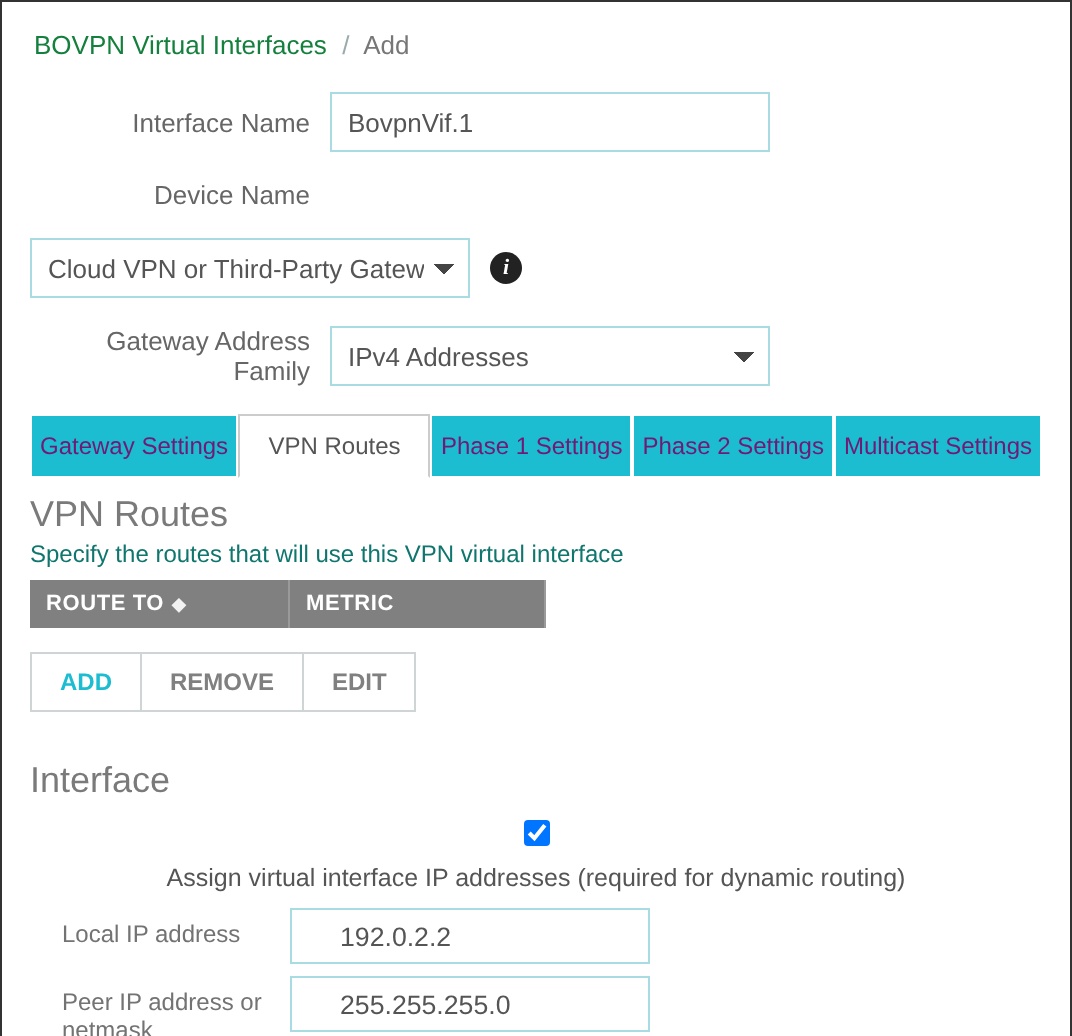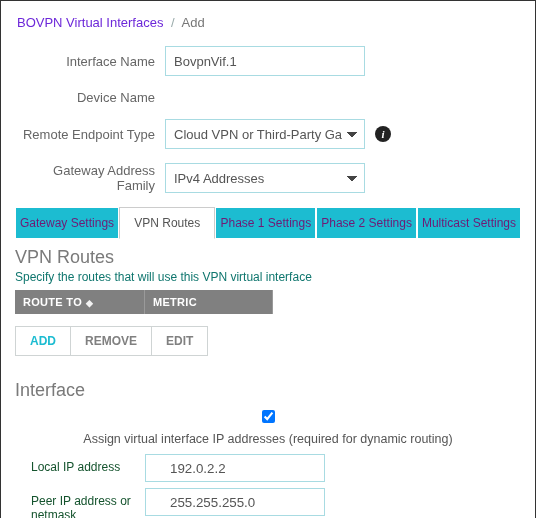--- a/index.html
+++ b/index.html
@@ -8,27 +8,27 @@
     font-size: 13px;
     color: #555;
     margin: 0;
     padding: 0;
     background: #fff;
     width: 536px;
     border: 1px solid #333;
   }
   .wrap { padding: 10px 14px 16px 14px; }
   .breadcrumb { padding: 4px 0 10px 2px; font-size: 13px; }
-  .breadcrumb a { color: #6d28d9; text-decoration: none; }
+  .breadcrumb a { color: #15803d; text-decoration: none; }
   .breadcrumb .sep { color: #9aa; margin: 0 4px; }
   .breadcrumb .cur { color: #777; }
   .form-row { display: flex; align-items: center; margin: 6px 0 14px 0; }
   .form-row .lbl { width: 150px; text-align: right; padding-right: 10px; color: #666; }
   .form-row input[type=text], .form-row select {
-    width: 200px; height: 30px; padding: 4px 8px;
+    width: 220px; height: 30px; padding: 4px 8px;
     border: 1px solid #a8dbe2; background: #fff; color: #555; font-size: 13px;
   }
   .form-row input[disabled] { background: #eceeee; border-color:#ccd1d1; color:#666; }
   .form-row select { appearance: none; -webkit-appearance:none; padding-right: 22px;
     background-image: linear-gradient(45deg, transparent 48%, #444 48%),
       linear-gradient(-45deg, transparent 48%, #444 48%);
     background-position: right 12px center, right 7px center;
     background-size: 5px 5px, 5px 5px; background-repeat: no-repeat;
   }
   .info-icon {
@@ -53,21 +53,21 @@
   .th.col2 { width:128px; }
   .sort { font-size:9px; margin-left:4px; opacity:.9; }
   .btn-row { margin:12px 0 16px 0; display:inline-flex; border:1px solid #cfd4d4; }
   .btn-row button {
     border:none; border-right:1px solid #cfd4d4; background:#fff;
     padding:7px 14px; font-size:12px; color:#808080; cursor:pointer; font-weight:bold;
   }
   .btn-row button:last-child{ border-right:none; }
   .btn-row button.primary { color:#1cbcd1; }
   .iface-row { display:flex; align-items:flex-start; margin:6px 0; }
-  .iface-row .lbl { width:130px; padding:6px 8px 0 16px; color:#14532d; font-size:12px; }
+  .iface-row .lbl { width:130px; padding:6px 8px 0 16px; color:#737373; font-size:12px; }
   .iface-row input[type=text]{
     width:180px; height:28px; padding:4px 24px; border:1px solid #a8dbe2; color:#555;
   }
   .chk-row { display:flex; align-items:center; gap:6px; margin:6px 0 8px 0; color:#555; font-size:12.5px;flex-direction:column;}
   .hint { margin-left:146px; color:#777; font-size:12px; margin-top:4px; }
 </style>
 </head>
 <body>
 
 <div class="wrap">
@@ -78,21 +78,20 @@
   </div>
 
   <div class="form-row">
     <div class="lbl">Interface Name</div>
     <input type="text" value="BovpnVif.1" style="">
   </div>
   <div class="form-row">
     <div class="lbl">Device Name</div>
   </div>
   <div class="form-row">
-    <div class="lbl">Remote Endpoint Type</div>
     <select>
       <option>Cloud VPN or Third-Party Gateway</option>
     </select>
     <span class="info-icon">i</span>
   </div>
   <div class="form-row">
     <div class="lbl">Gateway Address Family</div>
     <select>
       <option>IPv4 Addresses</option>
     </select>

